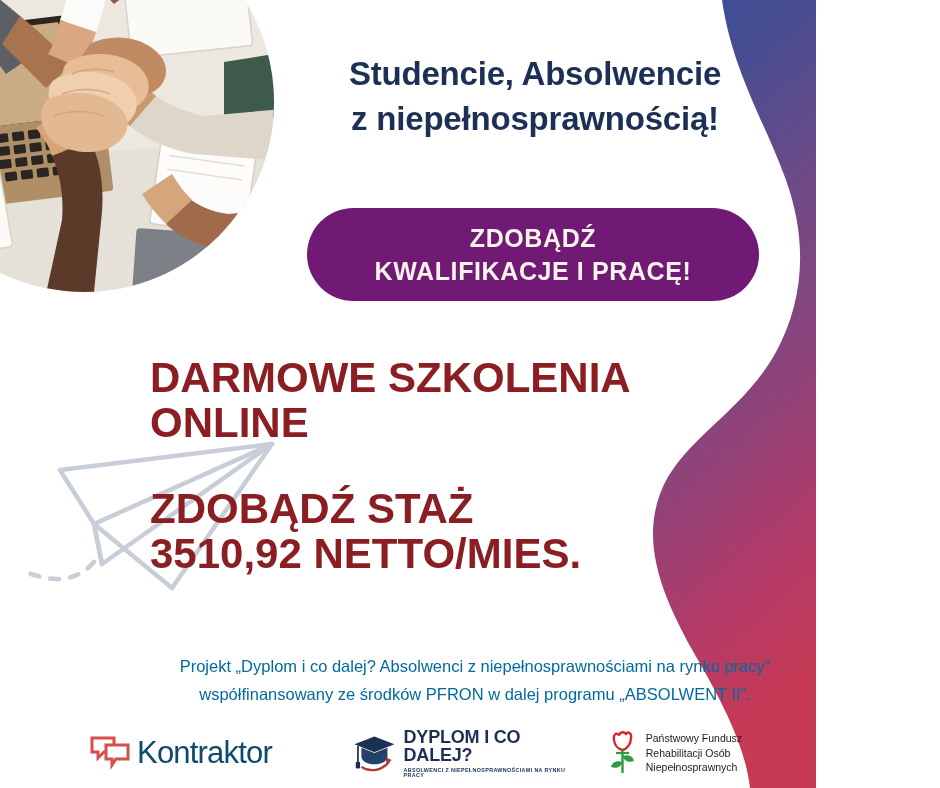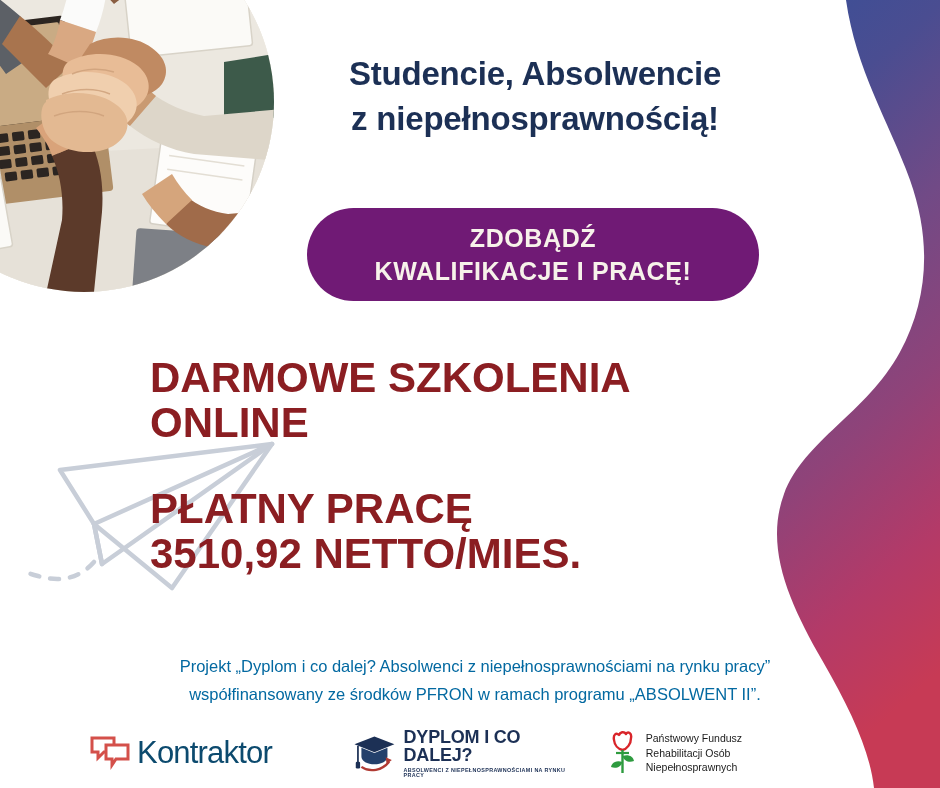--- a/index.html
+++ b/index.html
@@ -2,21 +2,21 @@
 <html lang="pl"><head>
 <meta charset="utf-8">
 <style>
   html, body {
     margin: 0;
     padding: 0;
     background: #ffffff;
   }
   #poster {
     position: relative;
-    width: 940px;
+    width: 816px;
     height: 788px;
     overflow: hidden;
     background: #ffffff;
     font-family: "Liberation Sans", sans-serif;
   }
 
   
   .wave-band {
     position: absolute;
     top: 0;
@@ -326,27 +326,27 @@
     <span>ZDOBĄDŹ</span>
     <span>KWALIFIKACJE I PRACĘ!</span>
   </div>
 
   <div class="red-block b1">
     <span>DARMOWE SZKOLENIA</span>
     <span>ONLINE</span>
   </div>
 
   <div class="red-block b2">
-    <span>PŁATNY PRACĘ</span>
+    <span>ZDOBĄDŹ STAŻ</span>
     <span>3510,92 NETTO/MIES.</span>
   </div>
 
   <div class="footer-text">
     <span>Projekt „Dyplom i co dalej? Absolwenci z niepełnosprawnościami na rynku pracy”</span>
-    <span>współfinansowany ze środków PFRON w ramach programu „ABSOLWENT II”.</span>
+    <span>współfinansowany ze środków PFRON w dalej programu „ABSOLWENT II”.</span>
   </div>
 
   <div class="logo-row">
 
     <div class="logo logo-kontraktor">
       <svg width="42" height="36" viewBox="0 0 42 36" aria-hidden="true">
         <path d="M2,3 H24 V17 H14 L8,23 V17 H2 Z" fill="none" stroke="#d4504a" stroke-width="3"></path>
         <path d="M16,10 H38 V24 H26 L22,30 V24 H16 Z" fill="#ffffff" stroke="#d4504a" stroke-width="3"></path>
       </svg>
       <span class="kontraktor-word">Kontraktor</span>

